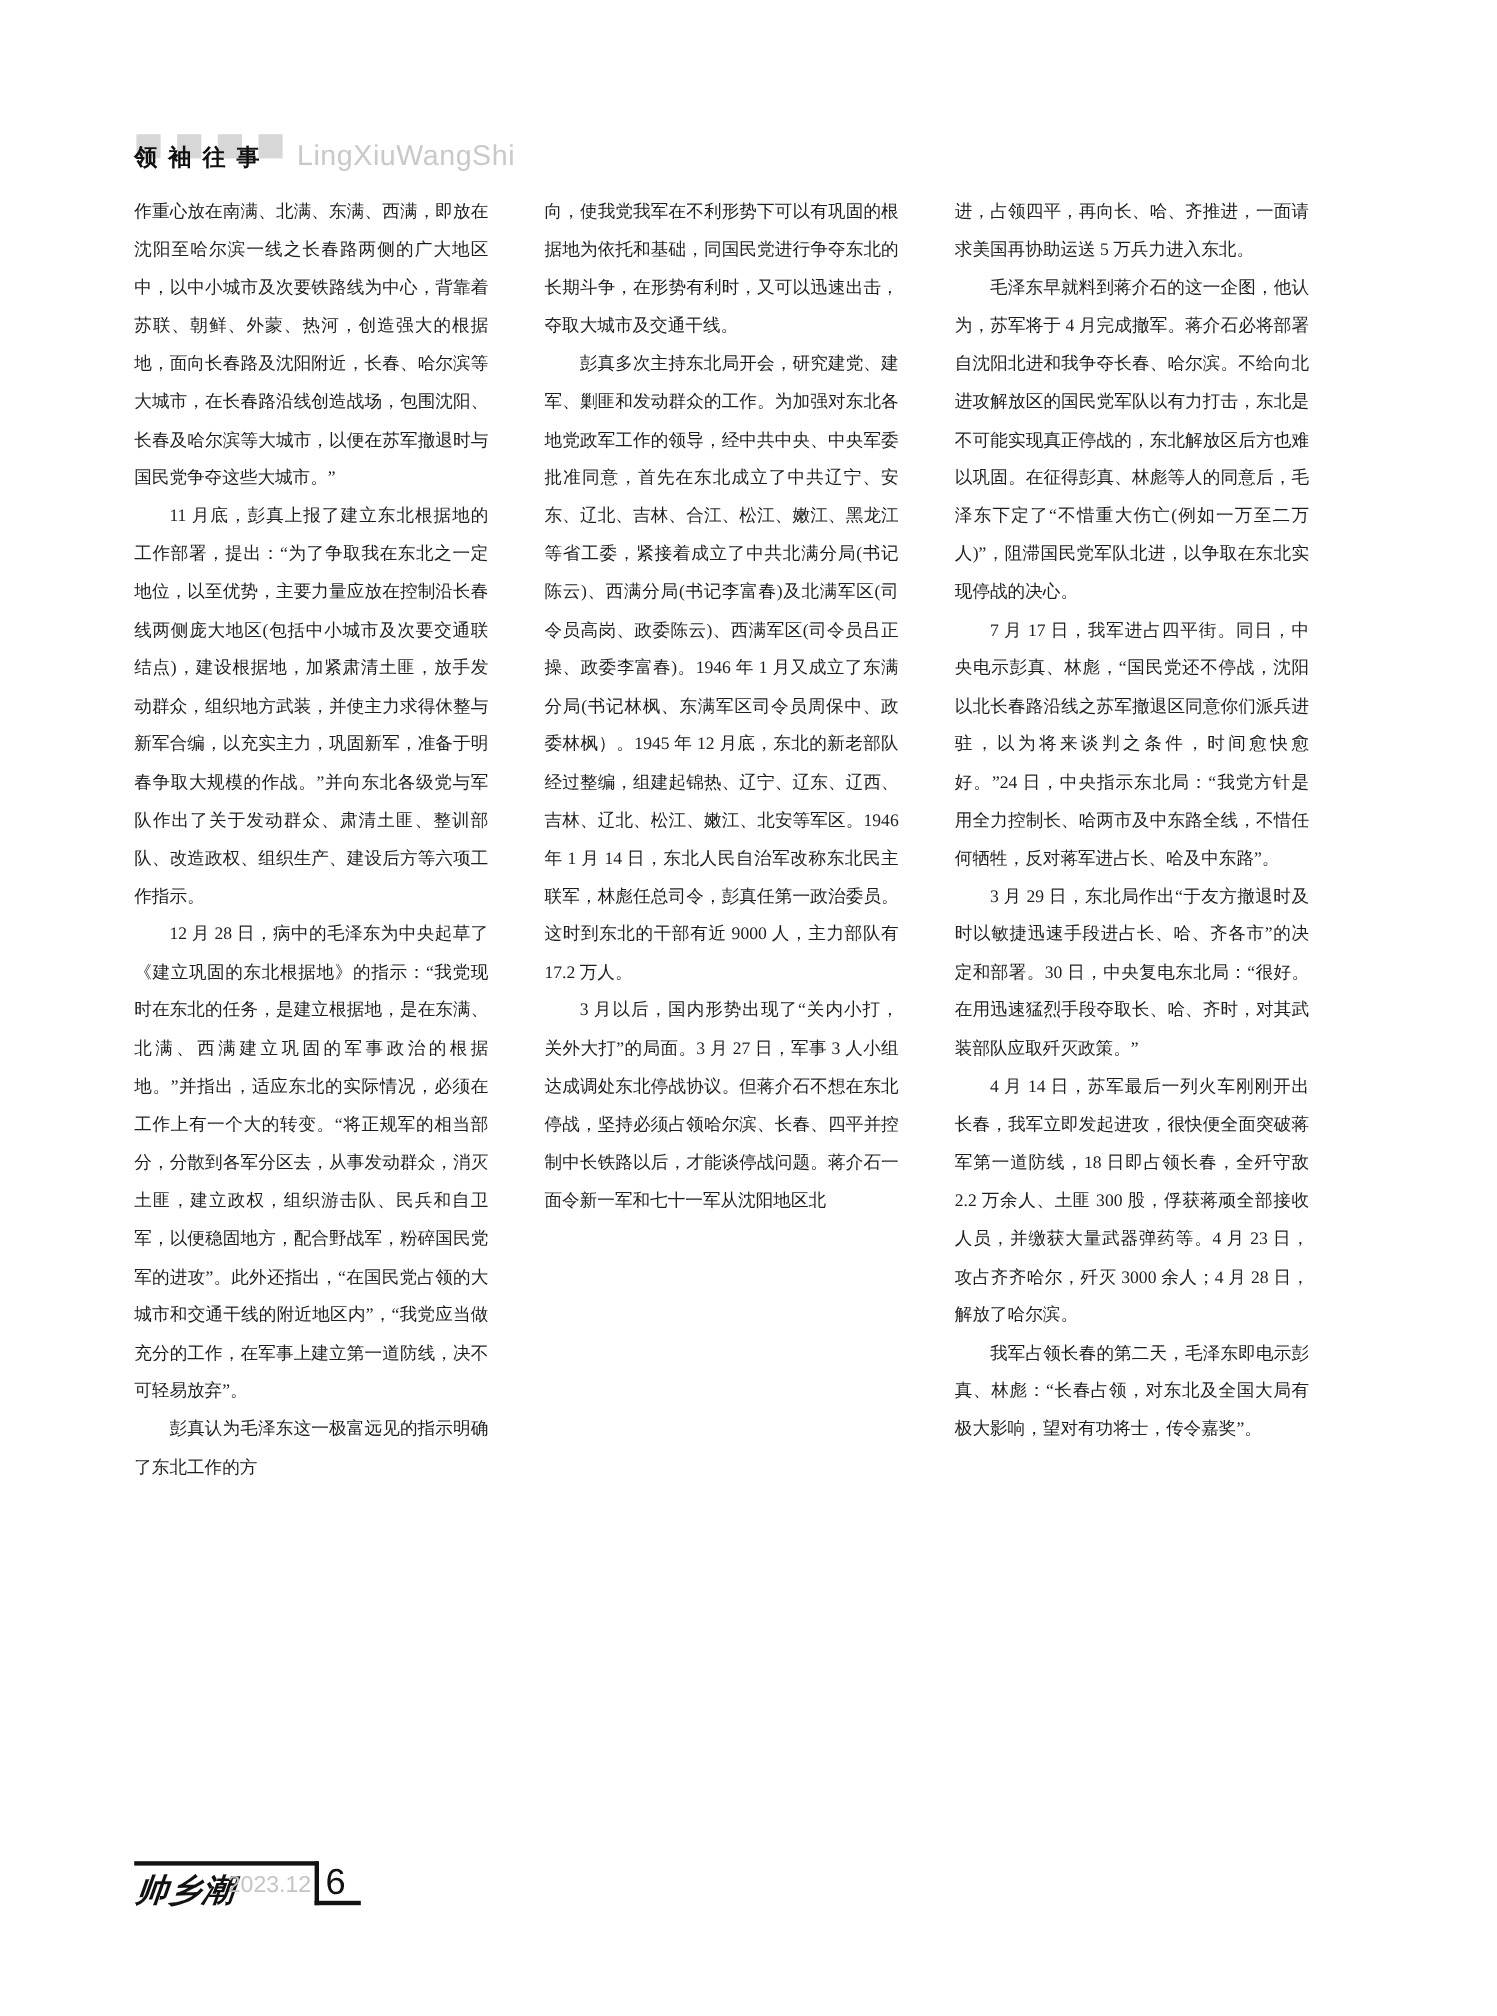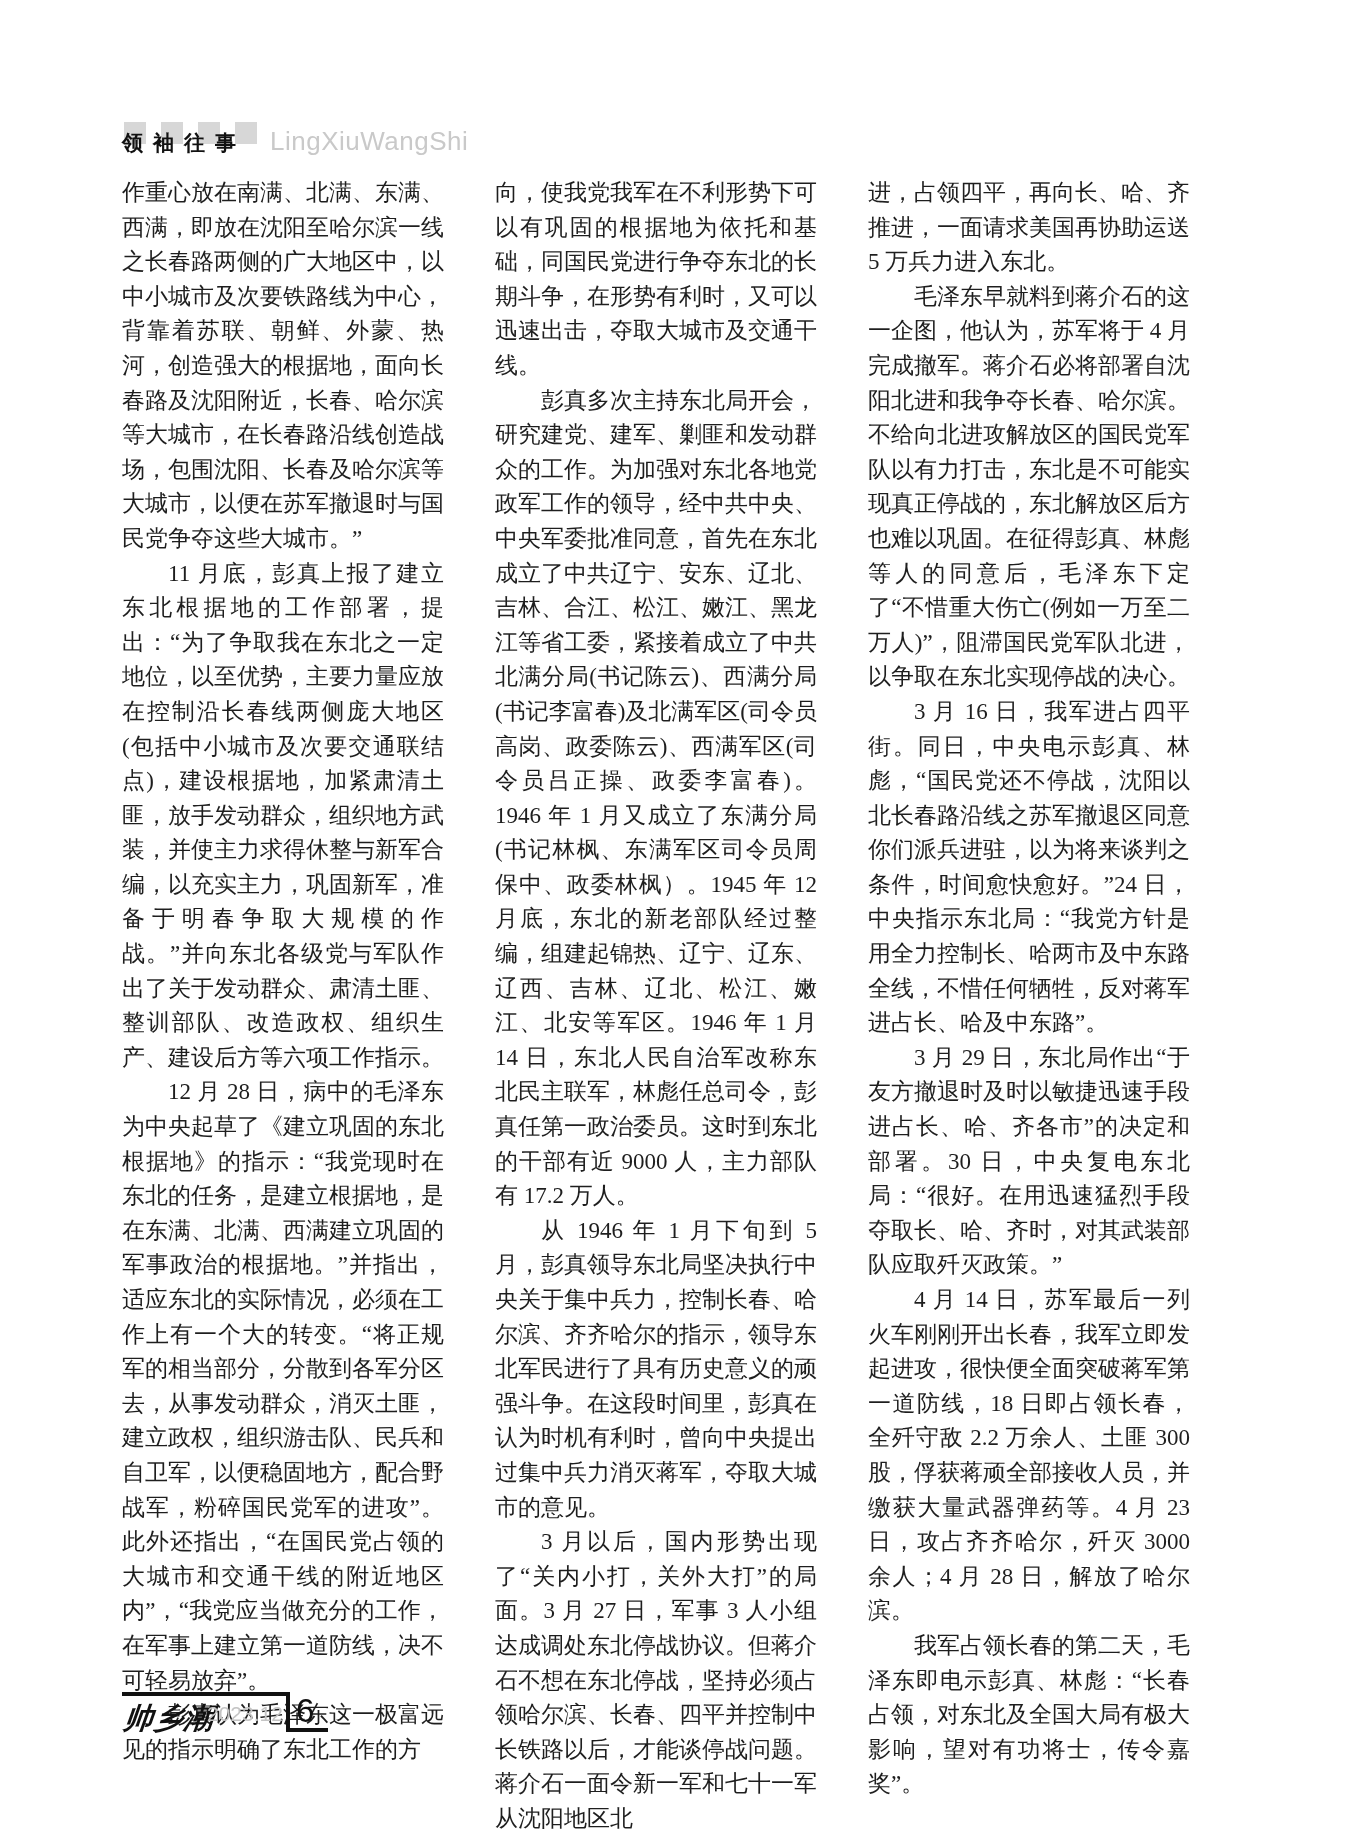--- a/index.html
+++ b/index.html
@@ -46,21 +46,21 @@
     width: 1068px; height: 1520px;
     display: flex;
     gap: 51px;
   }
   .col {
     width: 322px;
     flex: 0 0 322px;
   }
   .col p {
     margin: 0;
-    font-size: 23px;
+    font-size: 16px;
     line-height: 34.6px;
     text-align: justify;
     text-justify: inter-character;
     color: #1e1e1e;
   }
   .col p.indent { text-indent: 2em; }
 
   
   .footer { position: absolute; left: 0; top: 0; width: 100%; height: 100%; pointer-events: none; }
   .f-top-line  { position: absolute; left: 122px; top: 1692px; width: 167px; height: 4px; background: #111; }
@@ -106,28 +106,27 @@
     <section class="col">
       <p>作重心放在南满、北满、东满、西满，即放在沈阳至哈尔滨一线之长春路两侧的广大地区中，以中小城市及次要铁路线为中心，背靠着苏联、朝鲜、外蒙、热河，创造强大的根据地，面向长春路及沈阳附近，长春、哈尔滨等大城市，在长春路沿线创造战场，包围沈阳、长春及哈尔滨等大城市，以便在苏军撤退时与国民党争夺这些大城市。”</p>
       <p class="indent">11 月底，彭真上报了建立东北根据地的工作部署，提出：“为了争取我在东北之一定地位，以至优势，主要力量应放在控制沿长春线两侧庞大地区(包括中小城市及次要交通联结点)，建设根据地，加紧肃清土匪，放手发动群众，组织地方武装，并使主力求得休整与新军合编，以充实主力，巩固新军，准备于明春争取大规模的作战。”并向东北各级党与军队作出了关于发动群众、肃清土匪、整训部队、改造政权、组织生产、建设后方等六项工作指示。</p>
       <p class="indent">12 月 28 日，病中的毛泽东为中央起草了《建立巩固的东北根据地》的指示：“我党现时在东北的任务，是建立根据地，是在东满、北满、西满建立巩固的军事政治的根据地。”并指出，适应东北的实际情况，必须在工作上有一个大的转变。“将正规军的相当部分，分散到各军分区去，从事发动群众，消灭土匪，建立政权，组织游击队、民兵和自卫军，以便稳固地方，配合野战军，粉碎国民党军的进攻”。此外还指出，“在国民党占领的大城市和交通干线的附近地区内”，“我党应当做充分的工作，在军事上建立第一道防线，决不可轻易放弃”。</p>
       <p class="indent">彭真认为毛泽东这一极富远见的指示明确了东北工作的方</p>
     </section>
 
     <section class="col">
       <p>向，使我党我军在不利形势下可以有巩固的根据地为依托和基础，同国民党进行争夺东北的长期斗争，在形势有利时，又可以迅速出击，夺取大城市及交通干线。</p>
       <p class="indent">彭真多次主持东北局开会，研究建党、建军、剿匪和发动群众的工作。为加强对东北各地党政军工作的领导，经中共中央、中央军委批准同意，首先在东北成立了中共辽宁、安东、辽北、吉林、合江、松江、嫩江、黑龙江等省工委，紧接着成立了中共北满分局(书记陈云)、西满分局(书记李富春)及北满军区(司令员高岗、政委陈云)、西满军区(司令员吕正操、政委李富春)。1946 年 1 月又成立了东满分局(书记林枫、东满军区司令员周保中、政委林枫）。1945 年 12 月底，东北的新老部队经过整编，组建起锦热、辽宁、辽东、辽西、吉林、辽北、松江、嫩江、北安等军区。1946 年 1 月 14 日，东北人民自治军改称东北民主联军，林彪任总司令，彭真任第一政治委员。这时到东北的干部有近 9000 人，主力部队有 17.2 万人。</p>
-      <p class="indent">从 1946 年 1 月下旬到 5 月，彭真领导东北局坚决执行中央关于集中兵力，控制长春、哈尔滨、齐齐哈尔的指示，领导东北军民进行了具有历史意义的顽强斗争。在这段时间里，彭真在认为时机有利时，曾向中央提出过集中兵力消灭蒋军，夺取大城市的意见。</p>
       <p class="indent">3 月以后，国内形势出现了“关内小打，关外大打”的局面。3 月 27 日，军事 3 人小组达成调处东北停战协议。但蒋介石不想在东北停战，坚持必须占领哈尔滨、长春、四平并控制中长铁路以后，才能谈停战问题。蒋介石一面令新一军和七十一军从沈阳地区北</p>
     </section>
 
     <section class="col">
       <p>进，占领四平，再向长、哈、齐推进，一面请求美国再协助运送 5 万兵力进入东北。</p>
       <p class="indent">毛泽东早就料到蒋介石的这一企图，他认为，苏军将于 4 月完成撤军。蒋介石必将部署自沈阳北进和我争夺长春、哈尔滨。不给向北进攻解放区的国民党军队以有力打击，东北是不可能实现真正停战的，东北解放区后方也难以巩固。在征得彭真、林彪等人的同意后，毛泽东下定了“不惜重大伤亡(例如一万至二万人)”，阻滞国民党军队北进，以争取在东北实现停战的决心。</p>
-      <p class="indent">3 月 16 日，我军进占四平街。同日，中央电示彭真、林彪，“国民党还不停战，沈阳以北长春路沿线之苏军撤退区同意你们派兵进驻，以为将来谈判之条件，时间愈快愈好。”24 日，中央指示东北局：“我党方针是用全力控制长、哈两市及中东路全线，不惜任何牺牲，反对蒋军进占长、哈及中东路”。</p>
+      <p class="indent">7 月 17 日，我军进占四平街。同日，中央电示彭真、林彪，“国民党还不停战，沈阳以北长春路沿线之苏军撤退区同意你们派兵进驻，以为将来谈判之条件，时间愈快愈好。”24 日，中央指示东北局：“我党方针是用全力控制长、哈两市及中东路全线，不惜任何牺牲，反对蒋军进占长、哈及中东路”。</p>
       <p class="indent">3 月 29 日，东北局作出“于友方撤退时及时以敏捷迅速手段进占长、哈、齐各市”的决定和部署。30 日，中央复电东北局：“很好。在用迅速猛烈手段夺取长、哈、齐时，对其武装部队应取歼灭政策。”</p>
       <p class="indent">4 月 14 日，苏军最后一列火车刚刚开出长春，我军立即发起进攻，很快便全面突破蒋军第一道防线，18 日即占领长春，全歼守敌 2.2 万余人、土匪 300 股，俘获蒋顽全部接收人员，并缴获大量武器弹药等。4 月 23 日，攻占齐齐哈尔，歼灭 3000 余人；4 月 28 日，解放了哈尔滨。</p>
       <p class="indent">我军占领长春的第二天，毛泽东即电示彭真、林彪：“长春占领，对东北及全国大局有极大影响，望对有功将士，传令嘉奖”。</p>
     </section>
 
   </div>
 
   <div class="footer">
     <div class="f-top-line"></div>
     <div class="f-vert-line"></div>

